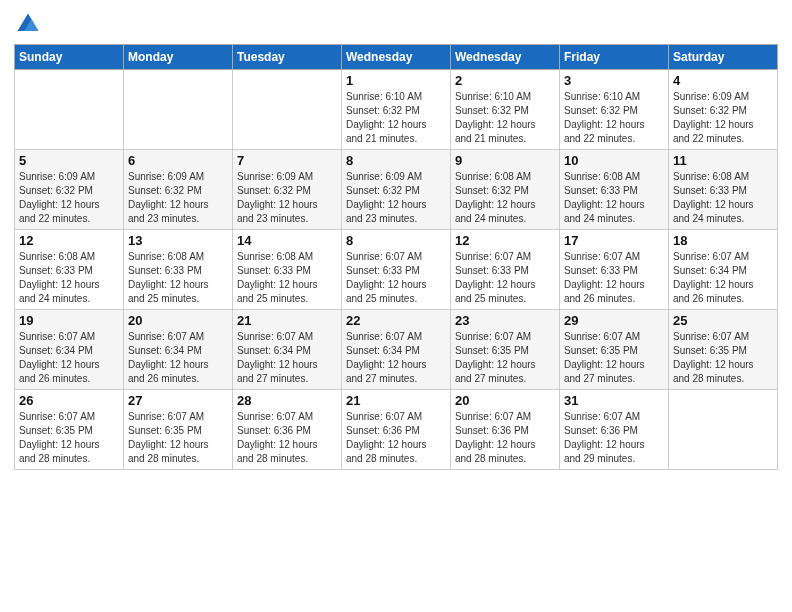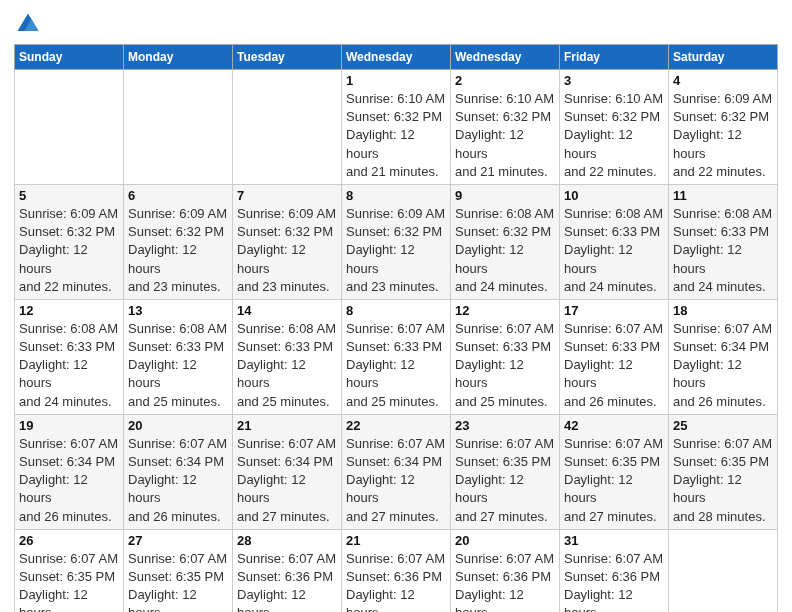--- a/index.html
+++ b/index.html
@@ -85,21 +85,21 @@
       background: #f5f5f5;
     }
     .day-number {
       font-size: 13px;
       font-weight: bold;
       color: #111;
       display: block;
       margin-bottom: 2px;
     }
     .day-info {
-      font-size: 13px;
+      font-size: 10px;
       color: #333;
       line-height: 1.4;
     }
     .empty-cell {
       background: #fff !important;
     }
   </style>
 </head>
 <body>
 
@@ -299,21 +299,21 @@
 and 27 minutes.</div>
           </td>
           <td>
             <span class="day-number">23</span>
             <div class="day-info" style="white-space: pre-line;">Sunrise: 6:07 AM
 Sunset: 6:35 PM
 Daylight: 12 hours
 and 27 minutes.</div>
           </td>
           <td>
-            <span class="day-number">42</span>
+            <span class="day-number">29</span>
             <div class="day-info" style="white-space: pre-line;">Sunrise: 6:07 AM
 Sunset: 6:35 PM
 Daylight: 12 hours
 and 27 minutes.</div>
           </td>
           <td>
             <span class="day-number">25</span>
             <div class="day-info" style="white-space: pre-line;">Sunrise: 6:07 AM
 Sunset: 6:35 PM
 Daylight: 12 hours

